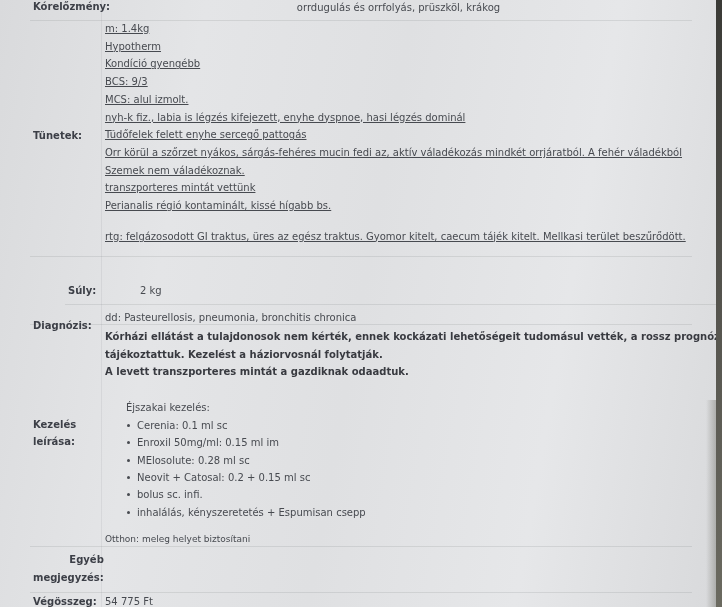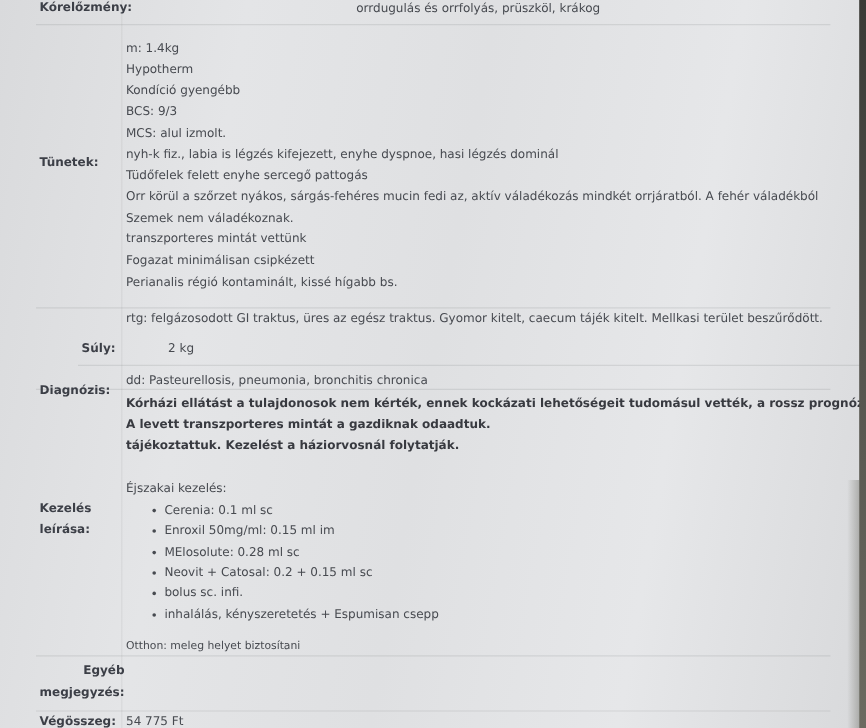--- a/index.html
+++ b/index.html
@@ -52,32 +52,31 @@
 <div class="sheet">
   <div class="vline"></div>
 
   <div class="row" style="top:0; height:20px;">
     <div class="label" style="top:-3px;">Kórelőzmény:</div>
     <div class="value" style="top:-1px; line-height:17px;text-align:center;">orrdugulás és orrfolyás, prüszköl, krákog</div>
   </div>
 
   <div class="row" style="top:20px; height:236px;">
     <div class="label" style="top:106px;">Tünetek:</div>
-    <div class="value" style="top:12px;">
+    <div class="value" style="top:0;text-decoration:underline;">
       <div class="line">m: 1.4kg</div>
       <div class="line">Hypotherm</div>
       <div class="line">Kondíció gyengébb</div>
       <div class="line">BCS: 9/3</div>
       <div class="line">MCS: alul izmolt.</div>
       <div class="line">nyh-k fiz., labia is légzés kifejezett, enyhe dyspnoe, hasi légzés dominál</div>
       <div class="line">Tüdőfelek felett enyhe sercegő pattogás</div>
       <div class="line">Orr körül a szőrzet nyákos, sárgás-fehéres mucin fedi az, aktív váladékozás mindkét orrjáratból. A fehér váladékból</div>
       <div class="line">Szemek nem váladékoznak.</div>
       <div class="line">transzporteres mintát vettünk</div>
-      <div class="line">Fogazat minimálisan csipkézett</div>
       <div class="line">Perianalis régió kontaminált, kissé hígabb bs.</div>
       <div class="line" style="margin-top:13px;">rtg: felgázosodott GI traktus, üres az egész traktus. Gyomor kitelt, caecum tájék kitelt. Mellkasi terület beszűrődött.</div>
     </div>
   </div>
 
 
   <div class="row" style="top:280px; height:24px;margin-left:35px;">
     <div class="label" style="top:1px;">Súly:</div>
     <div class="value" style="top:2px;">2 kg</div>
   </div>
@@ -87,23 +86,23 @@
     <div class="value" style="top:5px;">dd: Pasteurellosis, pneumonia, bronchitis chronica</div>
   </div>
 
   <div class="row" style="top:324px; height:222px;">
     <div class="label" style="top:92px; line-height:17px;">
       <div>Kezelés</div>
       <div>leírása:</div>
     </div>
     <div class="value" style="top:4px;">
       <div class="line bold">Kórházi ellátást a tulajdonosok nem kérték, ennek kockázati lehetőségeit tudomásul vették, a rossz prognózisról</div>
+      <div class="line bold">tájékoztattuk. Kezelést a háziorvosnál folytatják.</div>
       <div class="line bold">A levett transzporteres mintát a gazdiknak odaadtuk.</div>
-      <div class="line bold">tájékoztattuk. Kezelést a háziorvosnál folytatják.</div>
-      <div class="line" style="margin-top:18px;">Éjszakai kezelés:</div>
+      <div class="line" style="margin-top:18px;margin-left:21px;">Éjszakai kezelés:</div>
       <ul class="bullets">
         <li>Cerenia: 0.1 ml sc</li>
         <li>Enroxil 50mg/ml: 0.15 ml im</li>
         <li>MElosolute: 0.28 ml sc</li>
         <li>Neovit + Catosal: 0.2 + 0.15 ml sc</li>
         <li>bolus sc. infi.</li>
         <li>inhalálás, kényszeretetés + Espumisan csepp</li>
       </ul>
       <div class="line" style="margin-top:10px; font-size:9px;">Otthon: meleg helyet biztosítani</div>
     </div>

